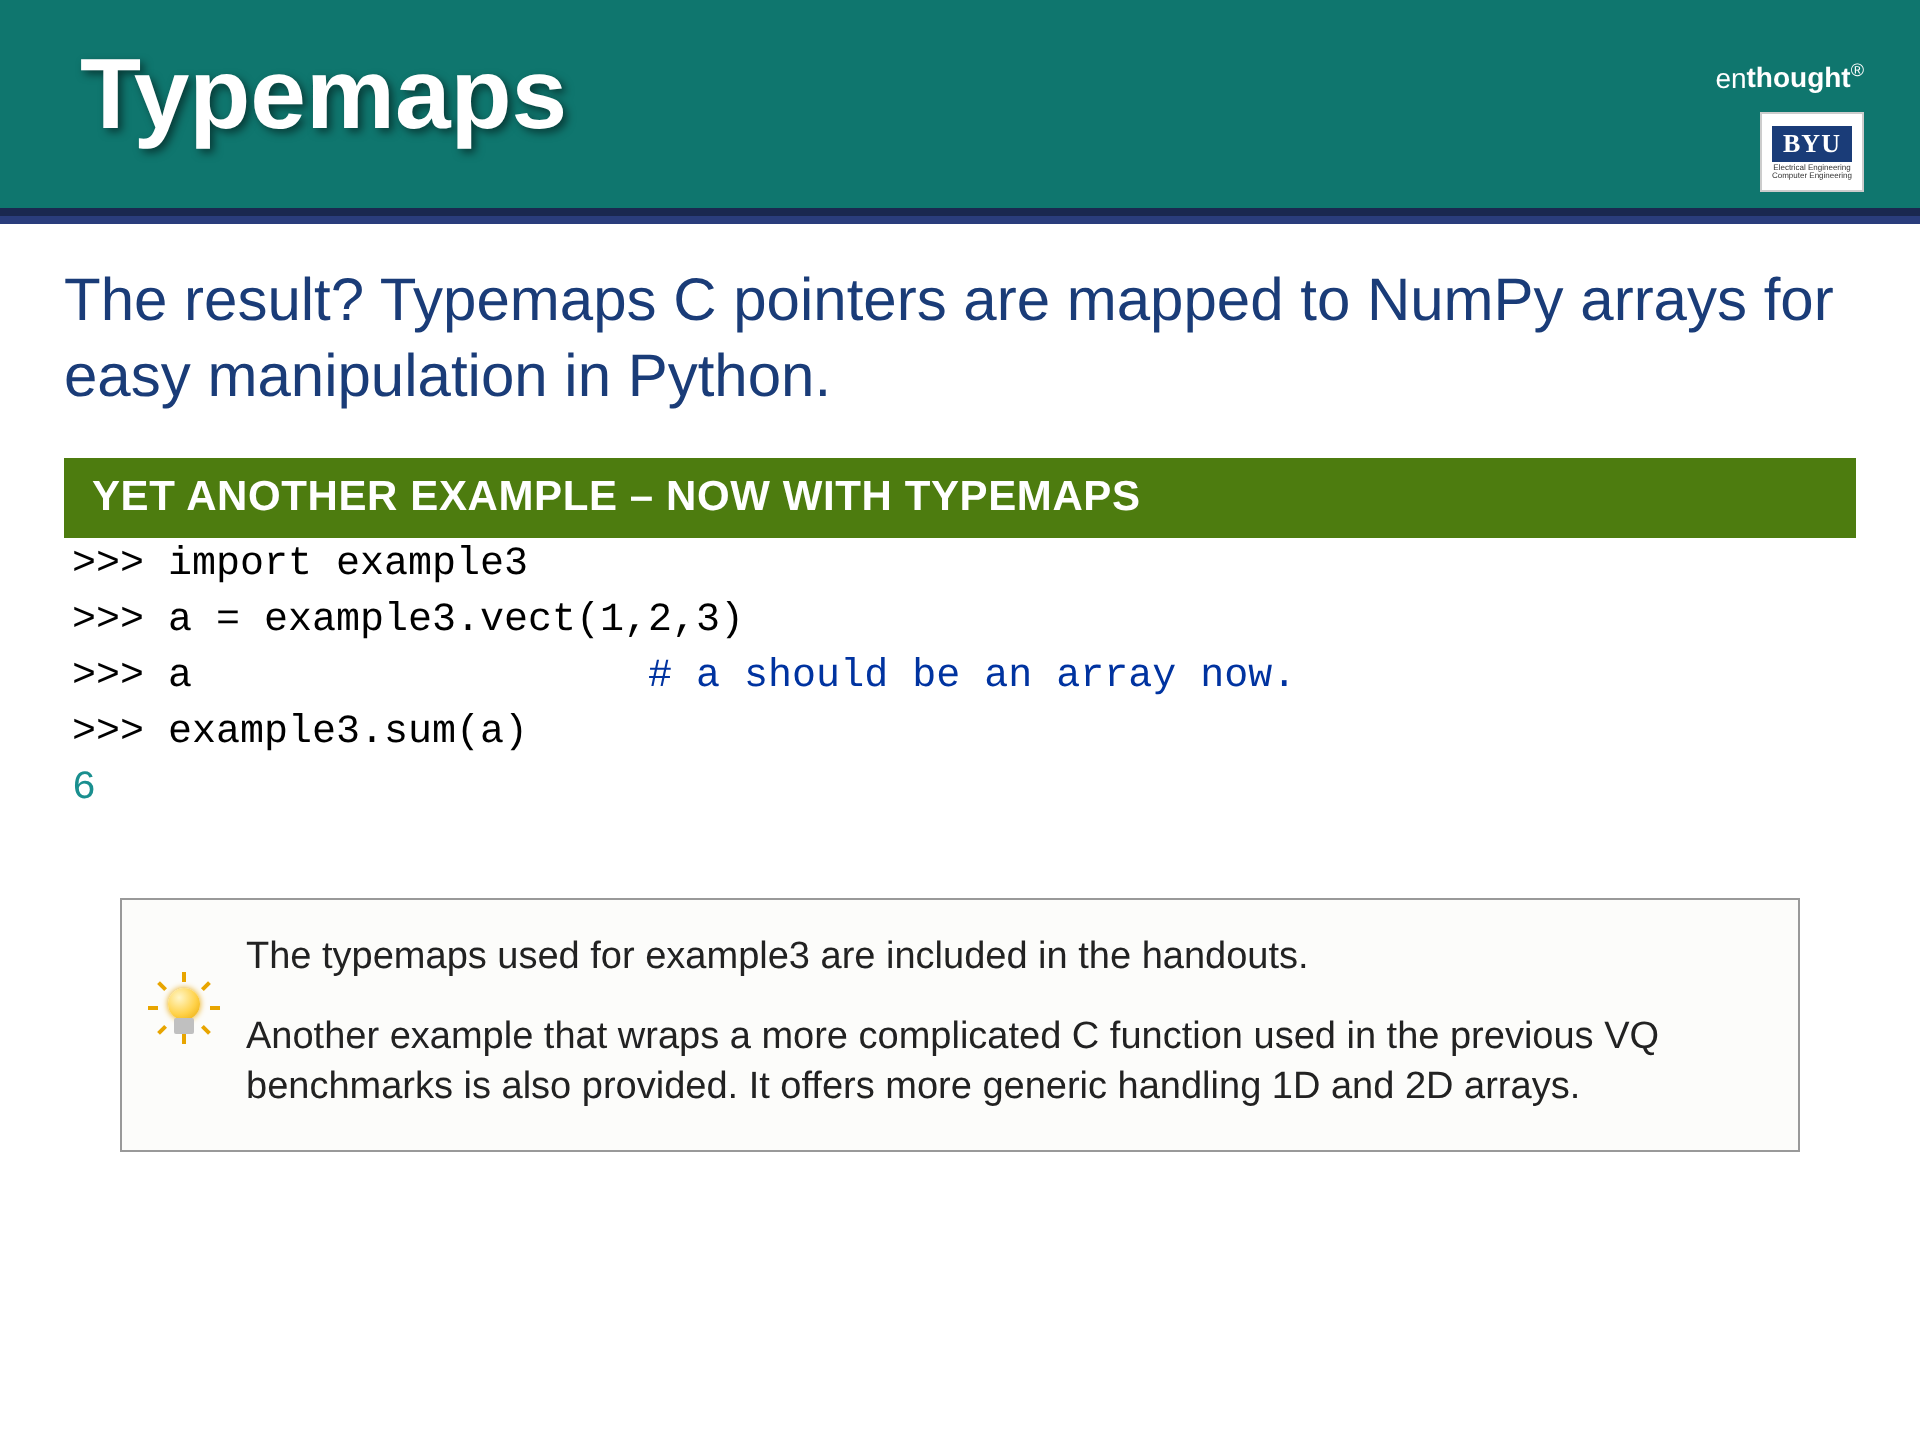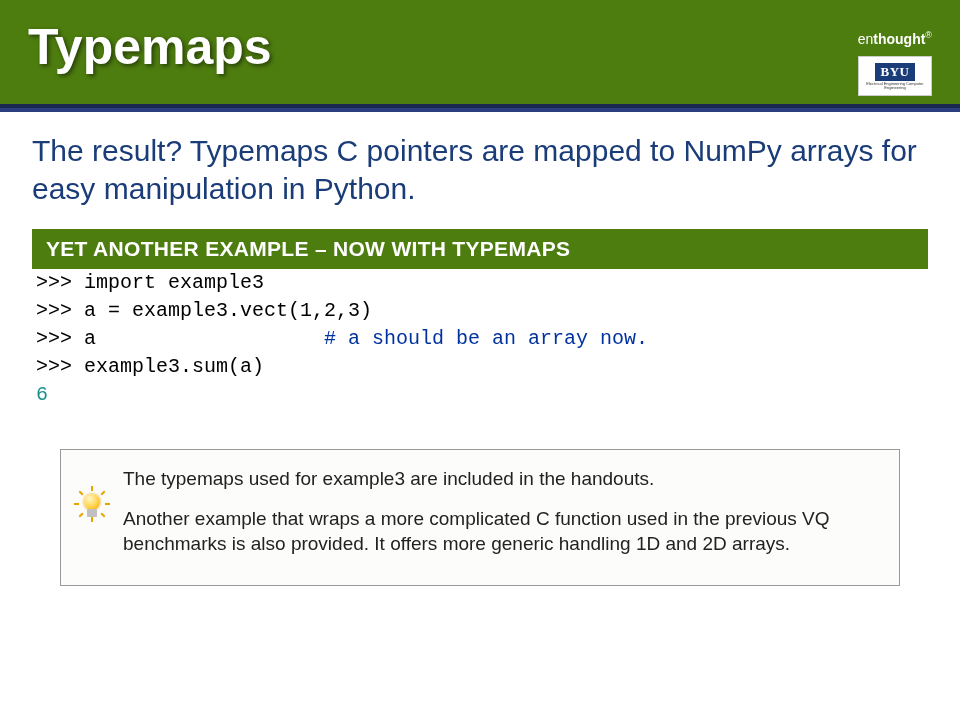--- a/index.html
+++ b/index.html
@@ -4,24 +4,24 @@
 <style>
   * { margin: 0; padding: 0; box-sizing: border-box; }
   body {
     width: 960px;
     height: 720px;
     font-family: Arial, Helvetica, sans-serif;
     background: #fff;
     overflow: hidden;
   }
   .header {
-    background: #4d7c0f;
+    background: #0f766e;
     height: 108px;
     position: relative;
-    padding: 18px 28px 0 28px;
+    padding: 18px 28px 0 40px;
     border-bottom: 4px solid #1a2850;
   }
   .title {
     font-size: 50px;
     font-weight: bold;
     color: #fff;
     position: relative;
     text-shadow: 2px 2px 4px rgba(0,0,0,0.5);
   }
   .brand {
@@ -31,21 +31,21 @@
     color: #fff;
     font-size: 14px;
   }
   .brand .thin { font-weight: 300; margin-top: 36px; }
   .brand .bold { font-weight: 700; }
   .brand .reg { font-size: 9px; vertical-align: super; }
   .logo-box {
     position: absolute;
     top: 56px;
     right: 28px;
-    width: 74px;
+    width: 52px;
     height: 40px;
     background: #fff;
     border: 1px solid #ccc;
     display: flex;
     flex-direction: column;
     align-items: center;
     justify-content: center;
     padding: 2px;
   }
   .logo-bar {
@@ -96,21 +96,21 @@
   .code-line { white-space: pre; }
   .code-black { color: #000; }
   .code-blue  { color: #0033a0; }
   .code-teal  { color: #1a8f8f; }
   .callout {
     margin: 40px 28px 0 28px;
     border: 1px solid #999;
     background: #fcfcfa;
     display: flex;
     align-items: flex-start;
-    padding: 16px 18px 28px 16px;
+    padding: 16px 18px 18px 16px;
     gap: 16px;
   }
   .bulb-wrap {
     flex: 0 0 30px;
     display: flex;
     justify-content: center;
     padding-top: 26px;
   }
   .bulb {
     width: 24px;

